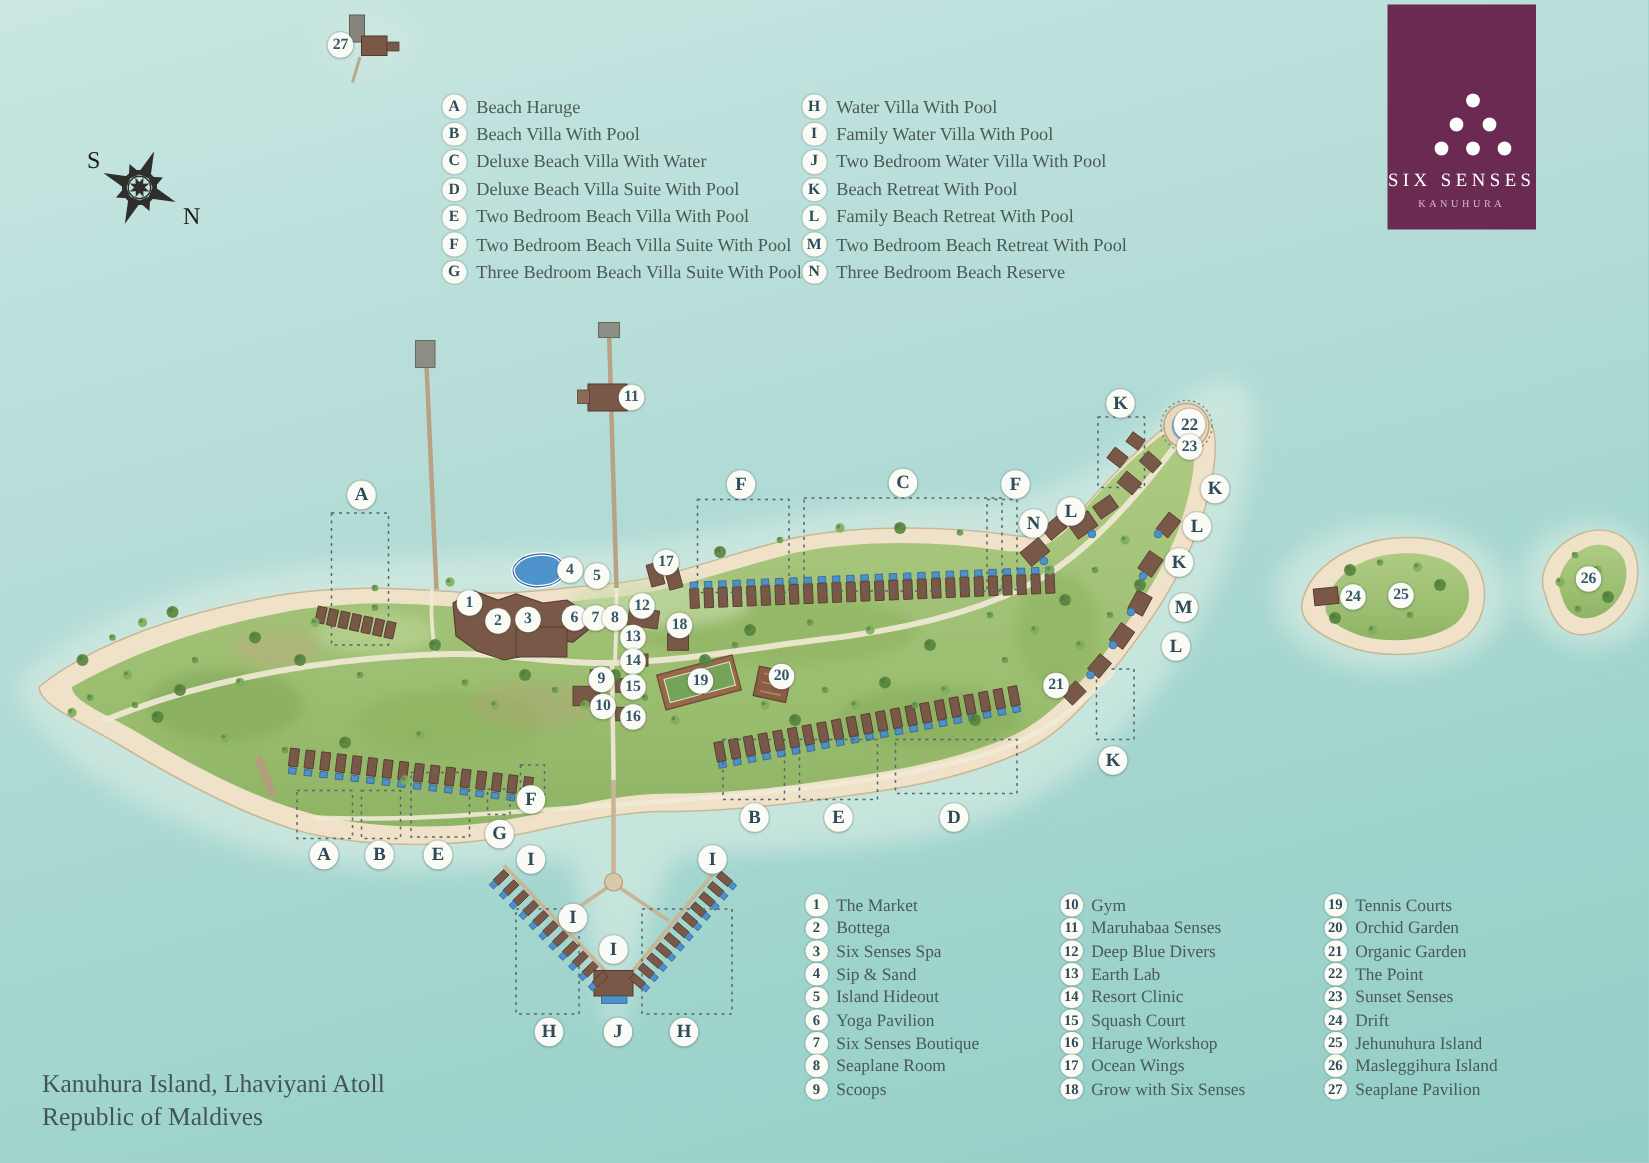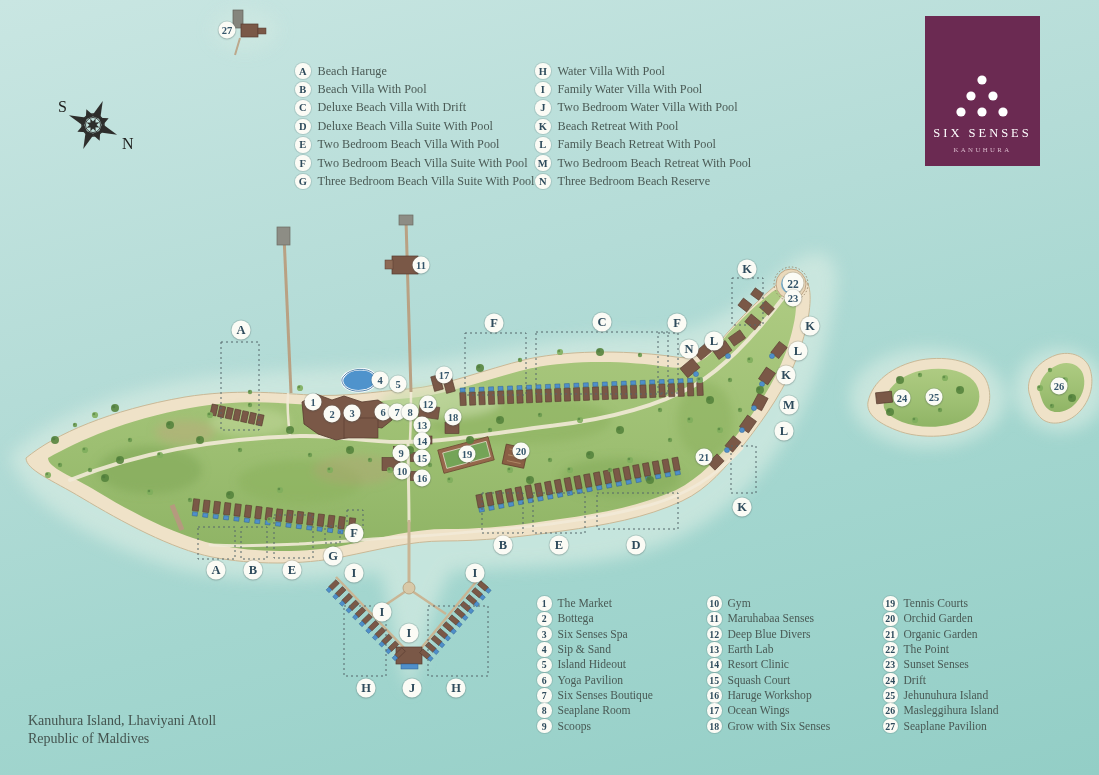--- a/index.html
+++ b/index.html
@@ -14,27 +14,27 @@
   .marker.letter{width:19px;height:19px;font-size:12.5px;font-weight:bold;}
   .marker.number{width:17px;height:17px;font-size:10.5px;font-weight:bold;color:#35566b;}
   .marker.big{width:21px;height:21px;font-size:11.5px;}
   .legend{position:absolute;color:#4a5a55;}
   .vrow{height:18.4px;display:flex;align-items:center;gap:7px;font-size:12.2px;white-space:nowrap;}
   .frow{height:15.3px;display:flex;align-items:center;gap:6px;font-size:11.6px;white-space:nowrap;}
   .badge{flex:0 0 auto;width:15.5px;height:15.5px;border-radius:50%;background:#fbfbf5;
     display:flex;align-items:center;justify-content:center;font-size:10.5px;font-weight:bold;
     color:#2e4b5c;box-shadow:0 0 0 1px rgba(90,110,110,.20);}
   .frow .badge{width:14.5px;height:14.5px;font-size:9.8px;}
-  .logo{position:absolute;left:925px;top:16px;width:115px;height:150px;background:#6b2a52;}
+  .logo{position:absolute;left:925px;top:3px;width:99px;height:150px;background:#6b2a52;}
   .logo .dots{position:absolute;left:0;top:0;}
   .logo .brand{position:absolute;top:110px;width:100%;text-align:center;color:#ffffff;
     font-size:12.5px;letter-spacing:3px;}
   .logo .prop{position:absolute;top:130px;width:100%;text-align:center;color:#d9b8cb;
     font-size:6.8px;letter-spacing:2.4px;}
-  .loc{position:absolute;left:28px;top:712px;font-size:14px;color:#44544f;line-height:1.32;}
+  .loc{position:absolute;left:28px;top:712px;font-size:17px;color:#44544f;line-height:1.32;}
 </style>
 </head>
 <body>
 
 <div class="stage">
 
   <svg id="map-svg" width="1099" height="775" viewBox="0 0 1099 775">
     <defs>
       <filter id="soft8" x="-30%" y="-30%" width="160%" height="160%">
           <feGaussianBlur stdDeviation="8"></feGaussianBlur>
@@ -613,21 +613,21 @@
       <div class="vrow">
         <span class="badge">A</span>
         <span>Beach Haruge</span>
       </div>
       <div class="vrow">
         <span class="badge">B</span>
         <span>Beach Villa With Pool</span>
       </div>
       <div class="vrow">
         <span class="badge">C</span>
-        <span>Deluxe Beach Villa With Drift</span>
+        <span>Deluxe Beach Villa With Water</span>
       </div>
       <div class="vrow">
         <span class="badge">D</span>
         <span>Deluxe Beach Villa Suite With Pool</span>
       </div>
       <div class="vrow">
         <span class="badge">E</span>
         <span>Two Bedroom Beach Villa With Pool</span>
       </div>
       <div class="vrow">

